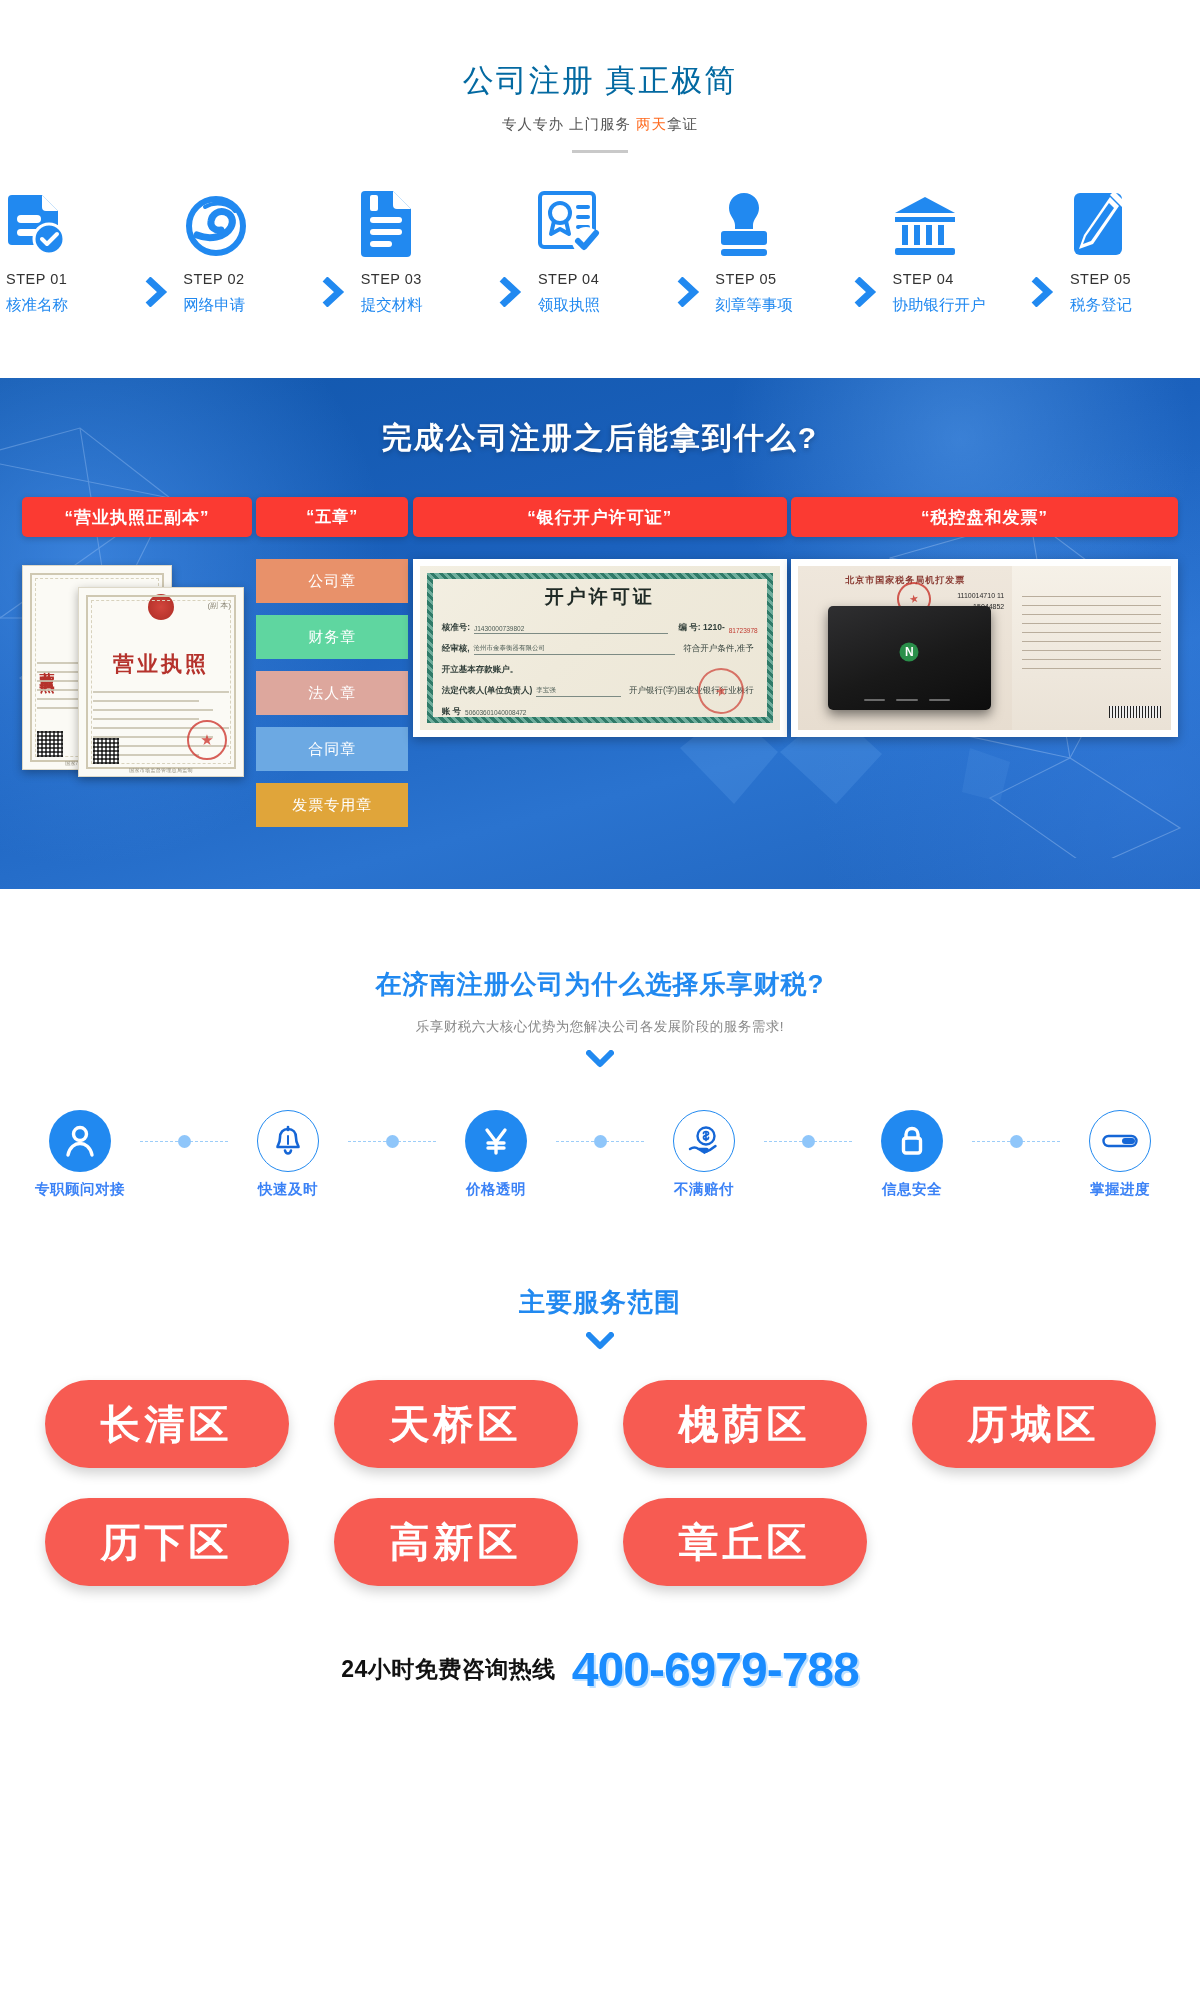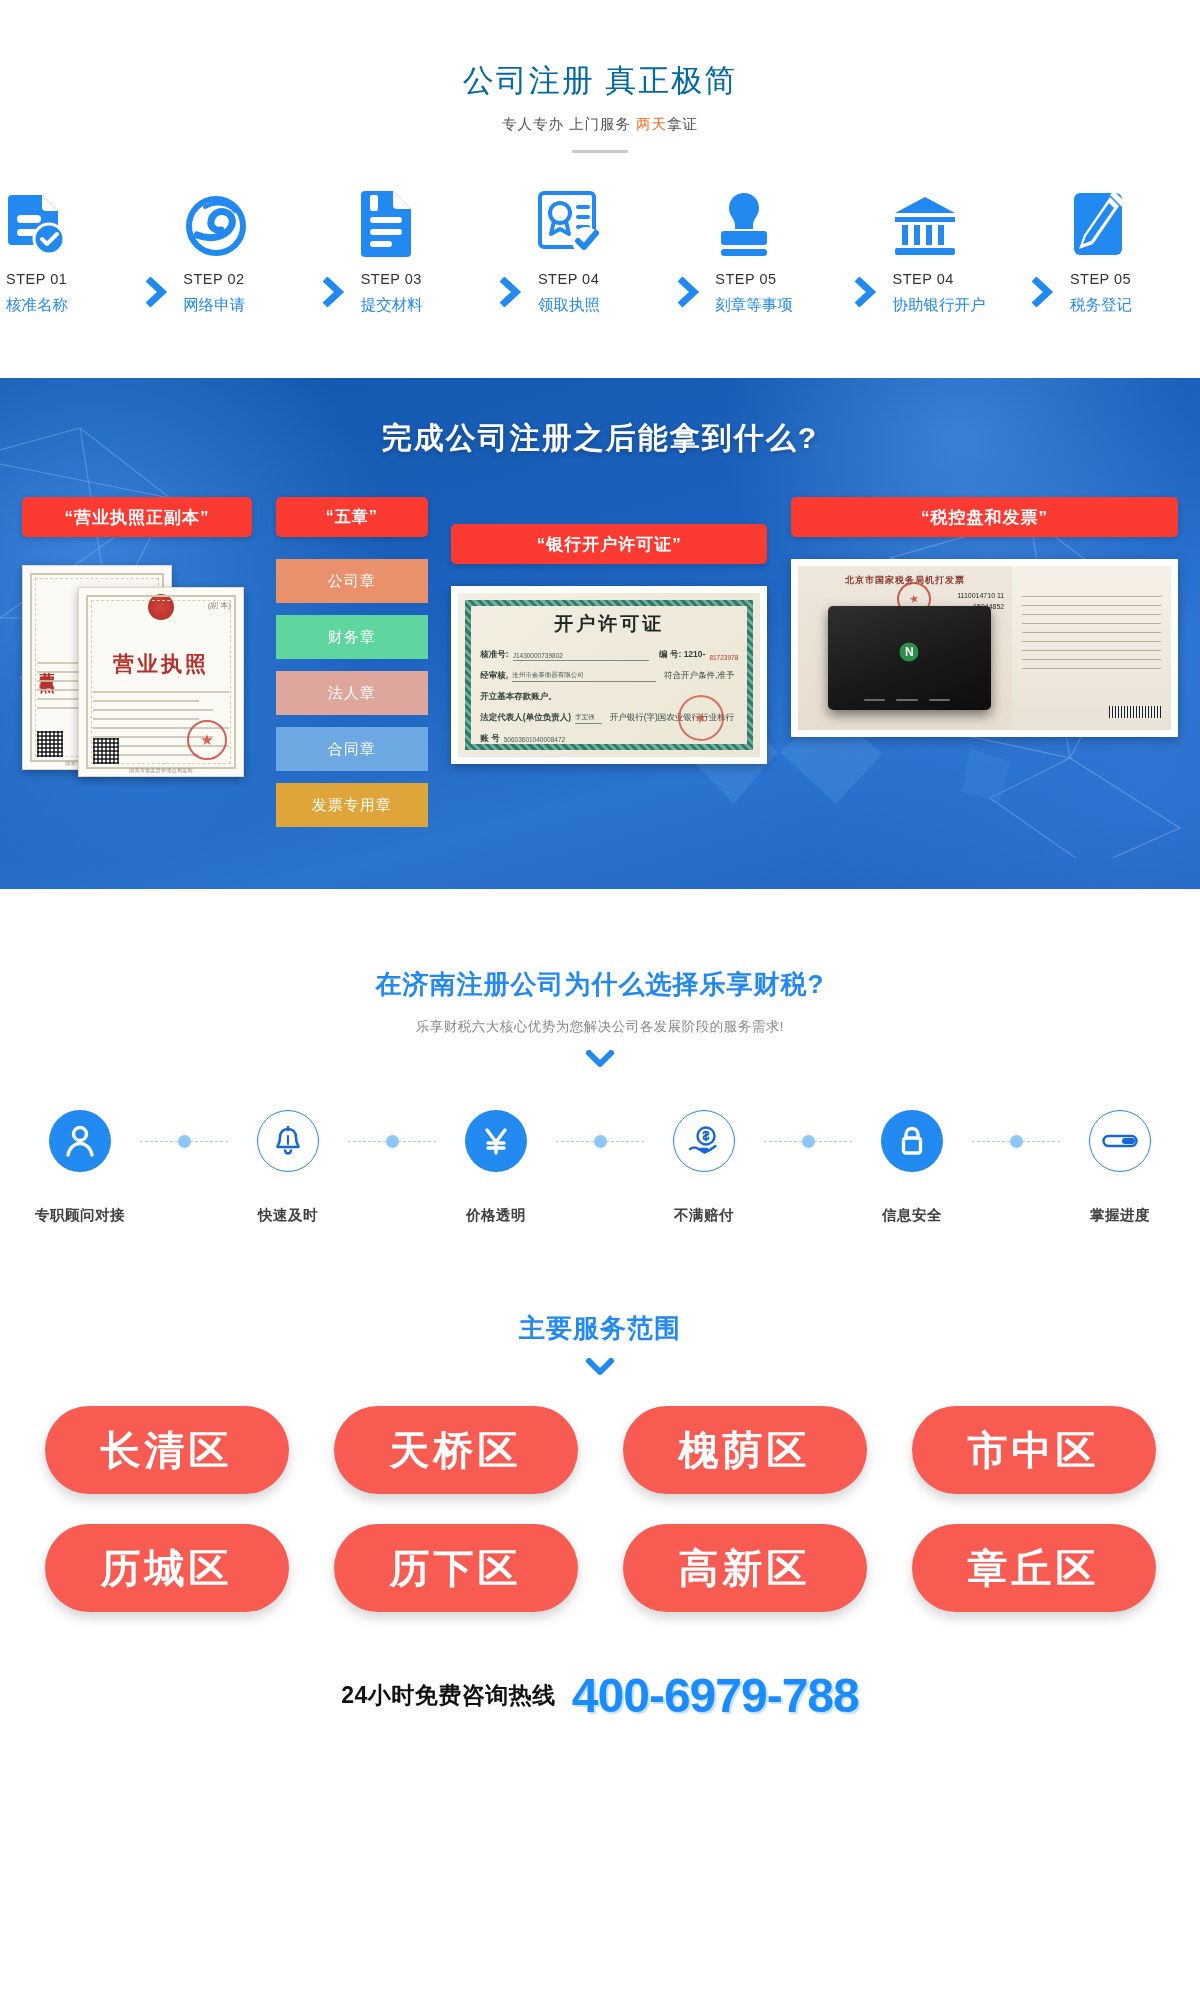--- a/index.html
+++ b/index.html
@@ -103,21 +103,21 @@
   }
   .cards {
     position: relative; z-index: 3;
     margin-top: 38px;
     display: flex;
     justify-content: space-between;
     padding: 0 22px;
   }
   .card-lic  { width: 230px; }
   .card-seal { width: 152px; }
-  .card-bank { width: 316px; margin-top: 27px; }
+  .card-bank { width: 374px; }
   .card-tax  { width: 387px; }
 
   .tag {
     background: #fb3a32;
     border-radius: 5px;
     height: 40px;
     display: flex;
     align-items: center;
     justify-content: center;
     color: #fff;
@@ -313,21 +313,21 @@
     padding: 0 20px;
   }
   .adv-item { width: 120px; display: flex; flex-direction: column; align-items: center; }
   .adv-circle {
     width: 62px; height: 62px; border-radius: 50%;
     display: flex; align-items: center; justify-content: center;
   }
   .adv-circle.fill { background: #2189f0; }
   .adv-circle.out  { background: #fff; border: 1.5px solid #2189f0; }
   .adv-label {
-    margin-top: 34px; font-size: 14.5px; color: #404040; font-weight: bold;
+    margin-top: 8px; font-size: 14.5px; color: #3b82f6; font-weight: bold;
     white-space: nowrap; letter-spacing: .5px;
   }
   .adv-link { flex: 1; position: relative; margin-top: 31px; height: 2px; }
   .adv-link::before {
     content: ""; position: absolute; left: 0; right: 0; top: 0;
     border-top: 1px dashed #9dcdf8;
   }
   .adv-link::after {
     content: ""; position: absolute; left: 50%; top: -6px; margin-left: -6px;
     width: 13px; height: 13px; border-radius: 50%; background: #8fc6fa;
@@ -783,21 +783,20 @@
   <h2 class="areas-title">主要服务范围</h2>
   <div class="areas-chev">
     <svg width="28" height="18" viewBox="0 0 28 18">
         <path d="M3 3l11 11L25 3" stroke="#2189f0" stroke-width="6" fill="none" stroke-linecap="round" stroke-linejoin="round"></path>
       </svg>
   </div>
   <div class="area-grid">
     <div class="area-btn">长清区</div>
     <div class="area-btn">天桥区</div>
     <div class="area-btn">槐荫区</div>
-    <div class="area-btn">市中区</div>
     <div class="area-btn">历城区</div>
     <div class="area-btn">历下区</div>
     <div class="area-btn">高新区</div>
     <div class="area-btn">章丘区</div>
   </div>
 </section>
 
 <section class="hotline">
   <span class="hot-lb">24小时免费咨询热线</span>
   <span class="hot-num">400-6979-788</span>

